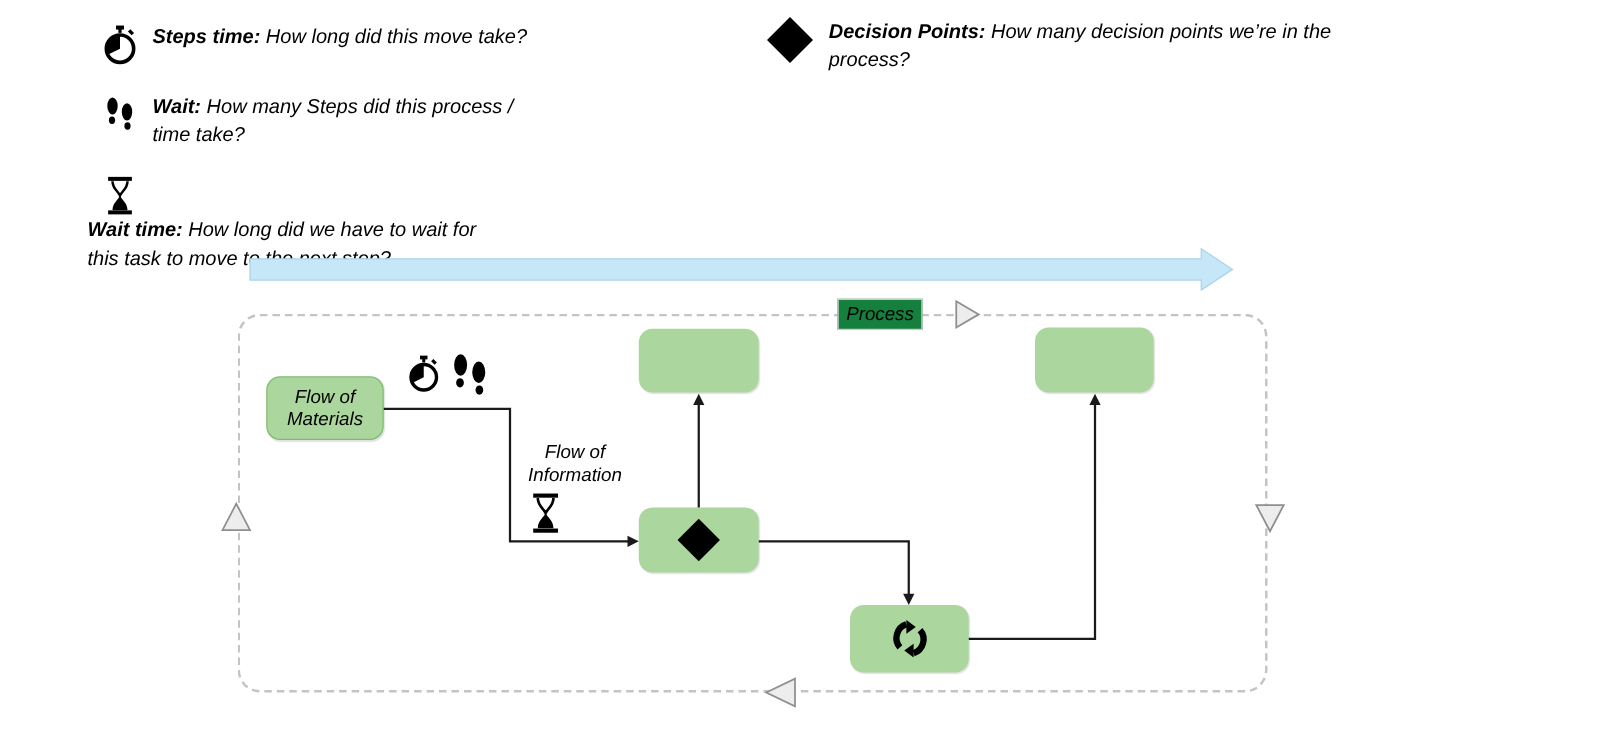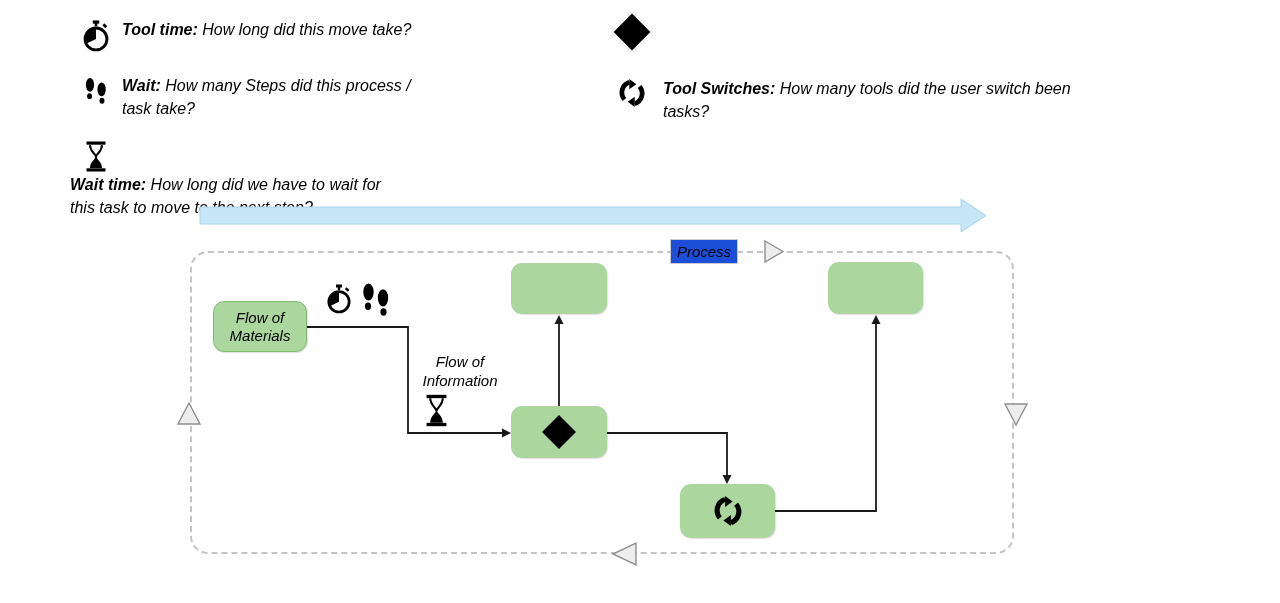--- a/index.html
+++ b/index.html
@@ -19,21 +19,21 @@
   .licon{flex:none;display:flex;justify-content:center;align-items:flex-start;}
   .ltext{font-size:16px;line-height:23px;white-space:pre-line;margin:0;}
   .term{font-weight:700;}
   
   .timeline-label{position:absolute;left:200px;top:205px;width:740px;text-align:center;
     font-size:15.5px;color:#111;}
   
   .process-frame{position:absolute;left:190px;top:251px;width:824px;height:303px;
     border:2px dashed var(--dashed-border);border-radius:18px;box-sizing:border-box;}
   .process-label{position:absolute;left:670px;top:239px;width:68px;height:25px;
-    background:#1d4ed8;border:1px solid #cbcbcb;box-sizing:border-box;
+    background:#15803d;border:1px solid #cbcbcb;box-sizing:border-box;
     display:flex;align-items:center;justify-content:center;font-size:15px;z-index:3;}
   
   .gbox{position:absolute;background:var(--box-green);border-radius:11px;box-sizing:border-box;
     display:flex;align-items:center;justify-content:center;box-shadow:1px 1px 1px rgba(0,0,0,.12);z-index:2;}
   .gbox.bordered{border:1.6px solid var(--box-green-border);}
   .gbox-label{font-size:15px;line-height:18px;text-align:center;white-space:pre-line;}
   .info-label{position:absolute;left:400px;top:352px;width:120px;text-align:center;
     font-size:15px;line-height:19px;white-space:pre-line;}
   .diamond{width:24px;height:24px;background:#000;transform:rotate(45deg);}
   .diamond-lg{width:26px;height:26px;background:#000;transform:rotate(45deg);}
@@ -52,67 +52,57 @@
   <div class="lrow" style="left:70px;top:18px;">
     <span class="licon" style="width:52px;padding-top:2px;">
       <svg width="30" height="33" viewBox="0 0 28 30">
         <rect x="11" y="0" width="6" height="3" fill="#000"></rect>
         <rect x="12.8" y="2" width="2.4" height="3.5" fill="#000"></rect>
         <line x1="20.8" y1="3.6" x2="23.6" y2="6.4" stroke="#000" stroke-width="2.6"></line>
         <circle cx="14" cy="17.3" r="10.2" fill="none" stroke="#000" stroke-width="2.7"></circle>
         <path d="M14 17.3 L14 7.1 A10.2 10.2 0 0 0 4.8 21.8 Z" fill="#000"></path>
       </svg>
     </span>
-    <p class="ltext" style="width:345px;"><span class="term">Tool time:</span><span> How long did this move take?</span></p>
+    <p class="ltext" style="width:345px;"><span class="term">Steps time:</span><span> How long did this move take?</span></p>
   </div>
 
   <div class="lrow" style="left:70px;top:74px;">
     <span class="licon" style="width:52px;">
       <svg width="24" height="36" viewBox="0 0 30 36">
         <ellipse cx="7.5" cy="9" rx="5.2" ry="8.6" fill="#000"></ellipse>
         <ellipse cx="7" cy="23.2" rx="3.1" ry="3.7" fill="#000"></ellipse>
         <ellipse cx="22" cy="14.8" rx="5.2" ry="8.6" fill="#000"></ellipse>
         <ellipse cx="22.5" cy="29" rx="3.1" ry="3.7" fill="#000"></ellipse>
       </svg>
     </span>
     <p class="ltext" style="width:345px;"><span class="term">Wait:</span><span> How many Steps did this process /
-task take?</span></p>
+time take?</span></p>
   </div>
 
   <div class="lrow" style="left:70px;top:138px;flex-direction:column;">
     <span class="licon" style="width:52px;padding-top:2px;">
       <svg width="22" height="33" viewBox="0 0 22 30">
         <rect x="1.5" y="0" width="19" height="3.2" fill="#000"></rect>
         <rect x="1.5" y="26.8" width="19" height="3.2" fill="#000"></rect>
         <path d="M5 3.4 C5 9.4 9.5 11.4 11 15 C12.5 11.4 17 9.4 17 3.4" fill="none" stroke="#000" stroke-width="2"></path>
         <path d="M11 15 C9.5 18.6 5 20.6 5 26.6 L17 26.6 C17 20.6 12.5 18.6 11 15 Z" fill="#000"></path>
       </svg>
     </span>
     <p class="ltext" style="width:360px;"><span class="term">Wait time:</span><span>  How long did we have to wait for
 this task to move to the next step?</span></p>
   </div>
 
   <div class="lrow" style="left:601px;top:12px;">
     <span class="licon" style="width:62px;height:40px;align-items:center;">
       <span class="diamond-lg"></span>
     </span>
+    <p class="ltext" style="width:462px;margin-top:2px;"><span class="term">Decision Points:</span><span> How many decision points we’re in the
+process?</span></p>
   </div>
 
-  <div class="lrow" style="left:601px;top:77px;">
-    <span class="licon" style="width:62px;padding-top:2px;">
-      <svg width="28" height="28" viewBox="0 0 26 26">
-        <path d="M10.5 3 A 10 10 0 0 0 6 19" fill="none" stroke="#000" stroke-width="4.4"></path>
-        <polygon points="10.5,0 10.5,9.6 17,4.8" fill="#000"></polygon>
-        <path d="M15.5 23 A 10 10 0 0 0 20 7" fill="none" stroke="#000" stroke-width="4.4"></path>
-        <polygon points="15.5,26 15.5,16.4 9,21.2" fill="#000"></polygon>
-      </svg>
-    </span>
-    <p class="ltext" style="width:462px;"><span class="term">Tool Switches:</span><span> How many tools did the user switch been
-tasks?</span></p>
-  </div>
 
   <div class="timeline-label">Timeline</div>
 
   <div class="process-frame"></div>
   <div class="process-label">Process</div>
 
   <div class="gbox bordered" style="left:213px;top:301px;width:94px;height:51px;">
     <span class="gbox-label">Flow of
 Materials</span>
   </div>

